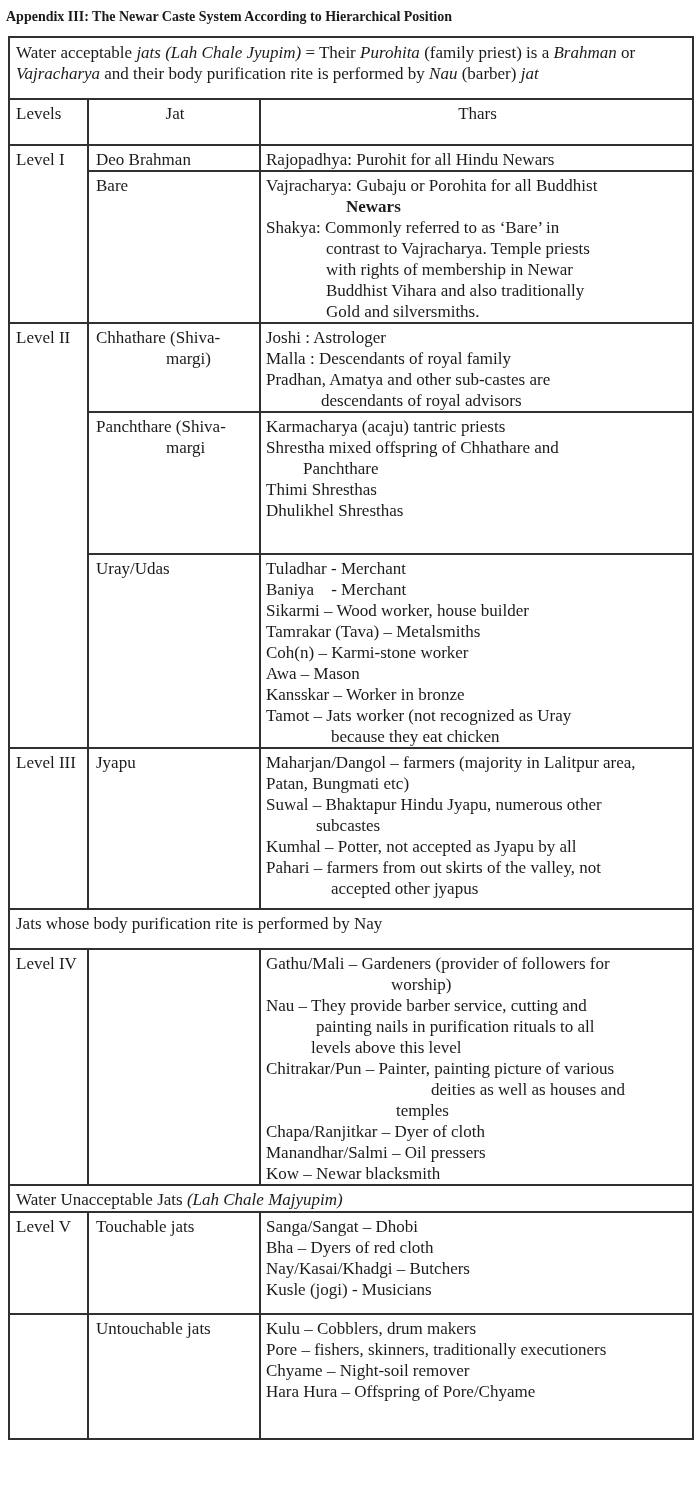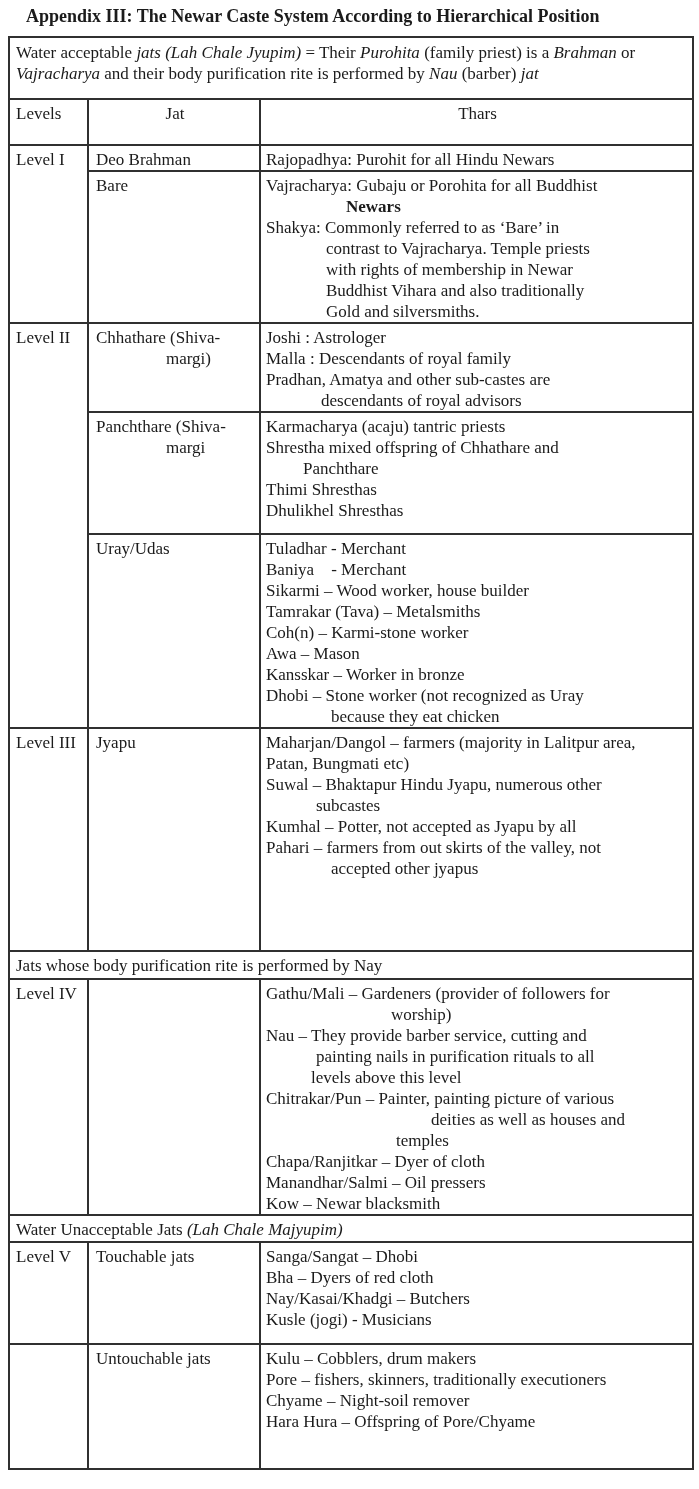--- a/index.html
+++ b/index.html
@@ -4,23 +4,23 @@
 <style>
   html,body{margin:0;padding:0;background:#ffffff;}
   body{
     width:699px;height:1489px;
     font-family:"Liberation Serif","DejaVu Serif",serif;
     color:#1b1b1b;
     -webkit-font-smoothing:antialiased;
   }
   .title{
     font-weight:bold;
-    font-size:18px;
+    font-size:14px;
     line-height:21px;
-    padding:6px 0 0 26px;
+    padding:6px 0 0 6px;
     white-space:pre;
   }
   table.caste{
     border-collapse:collapse;
     table-layout:fixed;
     width:684px;
     margin:9px 0 0 8px;
   }
   td{
     border:2px solid #303030;
@@ -103,21 +103,21 @@
       <div class="ln i70">margi)</div>
     </td>
     <td class="tharcol">
       <div class="ln">Joshi : Astrologer</div>
       <div class="ln">Malla : Descendants of royal family</div>
       <div class="ln">Pradhan, Amatya and other sub-castes are</div>
       <div class="ln i55">descendants of royal advisors</div>
     </td>
   </tr>
 
-  <tr style="height:122px">
+  <tr style="height:142px">
     <td class="jatcol">
       <div class="ln">Panchthare (Shiva-</div>
       <div class="ln i70">margi</div>
     </td>
     <td class="tharcol">
       <div class="ln">Karmacharya (acaju) tantric priests</div>
       <div class="ln">Shrestha mixed offspring of Chhathare and</div>
       <div class="ln i37">Panchthare</div>
       <div class="ln">Thimi Shresthas</div>
       <div class="ln">Dhulikhel Shresthas</div>
@@ -127,40 +127,40 @@
   <tr style="height:188px">
     <td class="jatcol">Uray/Udas</td>
     <td class="tharcol">
       <div class="ln">Tuladhar - Merchant</div>
       <div class="ln">Baniya    - Merchant</div>
       <div class="ln">Sikarmi – Wood worker, house builder</div>
       <div class="ln">Tamrakar (Tava) – Metalsmiths</div>
       <div class="ln">Coh(n) – Karmi-stone worker</div>
       <div class="ln">Awa – Mason</div>
       <div class="ln">Kansskar – Worker in bronze</div>
-      <div class="ln">Dhobi – Stone worker (not recognized as Uray</div>
+      <div class="ln">Tamot – Jats worker (not recognized as Uray</div>
       <div class="ln i65">because they eat chicken</div>
     </td>
   </tr>
 
-  <tr style="height:223px">
+  <tr style="height:161px">
     <td>Level III</td>
     <td class="jatcol">Jyapu</td>
     <td class="tharcol">
       <div class="ln">Maharjan/Dangol – farmers (majority in Lalitpur area,</div>
       <div class="ln">Patan, Bungmati etc)</div>
       <div class="ln">Suwal – Bhaktapur Hindu Jyapu, numerous other</div>
       <div class="ln i50">subcastes</div>
       <div class="ln">Kumhal – Potter, not accepted as Jyapu by all</div>
       <div class="ln">Pahari – farmers from out skirts of the valley, not</div>
       <div class="ln i65">accepted other jyapus</div>
     </td>
   </tr>
 
-  <tr style="height:28px">
+  <tr style="height:40px">
     <td colspan="3">
       <div class="ln">Jats whose body purification rite is performed by Nay</div>
     </td>
   </tr>
 
   <tr style="height:184px">
     <td>Level IV</td>
     <td class="jatcol"></td>
     <td class="tharcol">
       <div class="ln">Gathu/Mali – Gardeners (provider of followers for</div>

